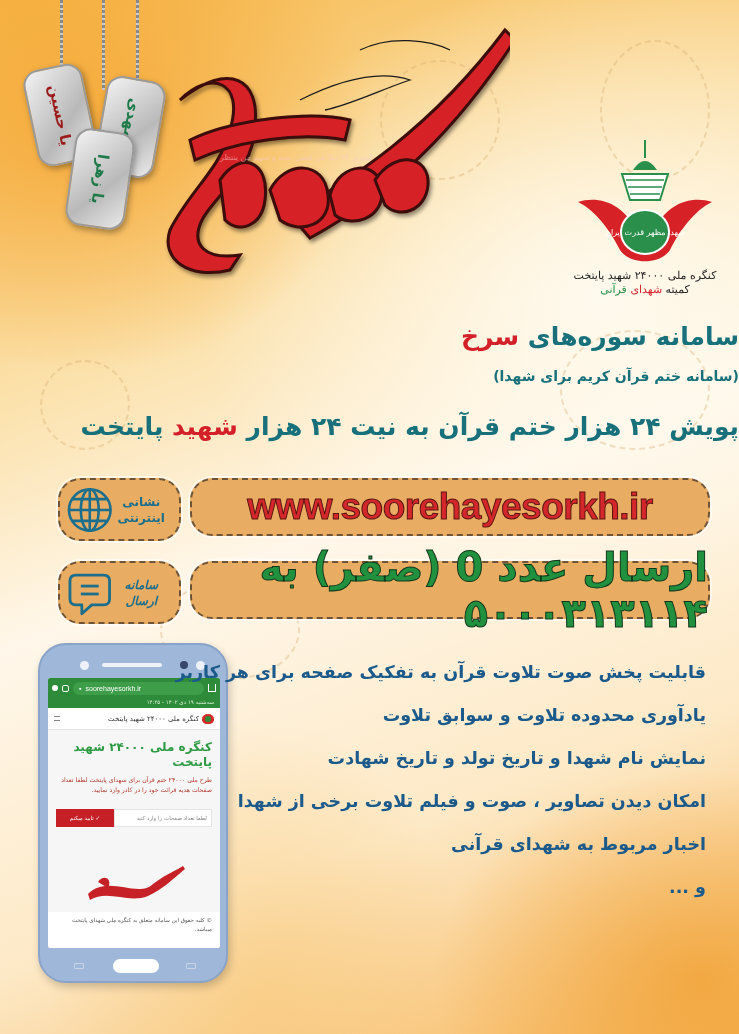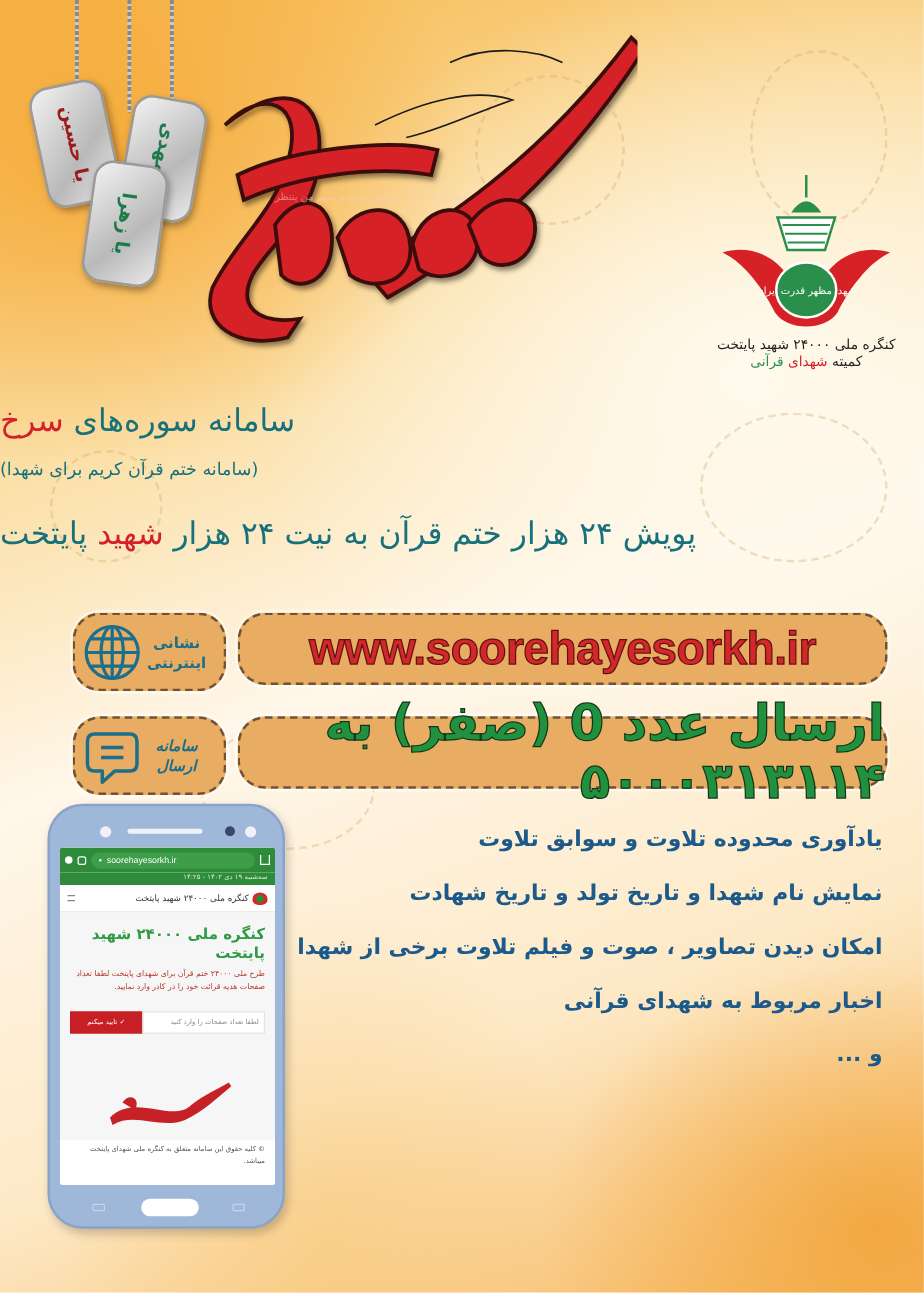--- a/index.html
+++ b/index.html
@@ -31,31 +31,30 @@
     position:absolute; left:150px; top:10px; width:360px; height:290px;
   }
   .title-art svg { width:100%; height:100%; }
 
   .logo { position:absolute; left:570px; top:140px; width:150px; height:160px; text-align:center; }
   .logo-caption { font-family:"DejaVu Serif", serif; font-size:11px; color:#222; line-height:14px; direction:rtl; }
   .logo-caption .red { color:#d6202a; }
   .logo-caption .green { color:#2a8f4a; }
 
   
-  .headline { position:absolute; left:0; width:739px; text-align:left; direction:rtl; font-weight:normal; color:#17707a; }
+  .headline { position:absolute; left:0; width:739px; text-align:right; direction:rtl; font-weight:bold; color:#17707a; }
   .h1 { top:322px; font-size:25px; }
   .h2 { top:368px; font-size:14px; }
   .h3 { top:412px; font-size:25px; }
   .red-word { color:#d32029; }
 
   
   .pill {
     position:absolute; background:#e8ac62; border:2px dashed #6f5336; border-radius:22px;
     box-shadow: 0 0 0 2px rgba(255,255,255,0.5);
-    margin-top: 12px;
   }
   .side-pill { left:58px; width:123px; height:63px; display:flex; align-items:center; justify-content:space-between; padding:0 10px 0 6px; }
   .side-pill .lbl { direction:rtl; text-align:center; color:#1b6e8c; font-weight:bold; font-size:12px; line-height:16px; width:56px; }
   .main-pill { left:190px; width:520px; height:58px; display:flex; align-items:center; justify-content:center; }
   .url-text { font-family:"Liberation Sans", sans-serif; font-weight:bold; font-size:37px; color:#d4272b; -webkit-text-stroke:1px #5a1410; letter-spacing:-0.5px; }
   .sms-text { direction:rtl; font-weight:bold; font-size:40px; color:#21913f; -webkit-text-stroke:1px #10361a; }
 
   
   .phone {
     position:absolute; left:38px; top:643px; width:190px; height:340px;
@@ -242,18 +241,19 @@
       </svg>
     </div>
     <div class="site-footer">© کلیه حقوق این سامانه متعلق به کنگره ملی شهدای پایتخت میباشد.</div>
   </div>
   <div class="nav-key" style="left:34px;"></div>
   <div class="home-btn"></div>
   <div class="nav-key" style="left:146px;"></div>
 </div>
 
 <div class="features">
+  <div class="feature">قابلیت پخش صوت تلاوت قرآن به تفکیک صفحه برای هر کاربر</div>
   <div class="feature">یادآوری محدوده تلاوت و سوابق تلاوت</div>
   <div class="feature">نمایش نام شهدا و تاریخ تولد و تاریخ شهادت</div>
   <div class="feature">امکان دیدن تصاویر ، صوت و فیلم تلاوت برخی از شهدا</div>
   <div class="feature">اخبار مربوط به شهدای قرآنی</div>
   <div class="feature">و ...</div>
 </div>
 
 </body></html>

